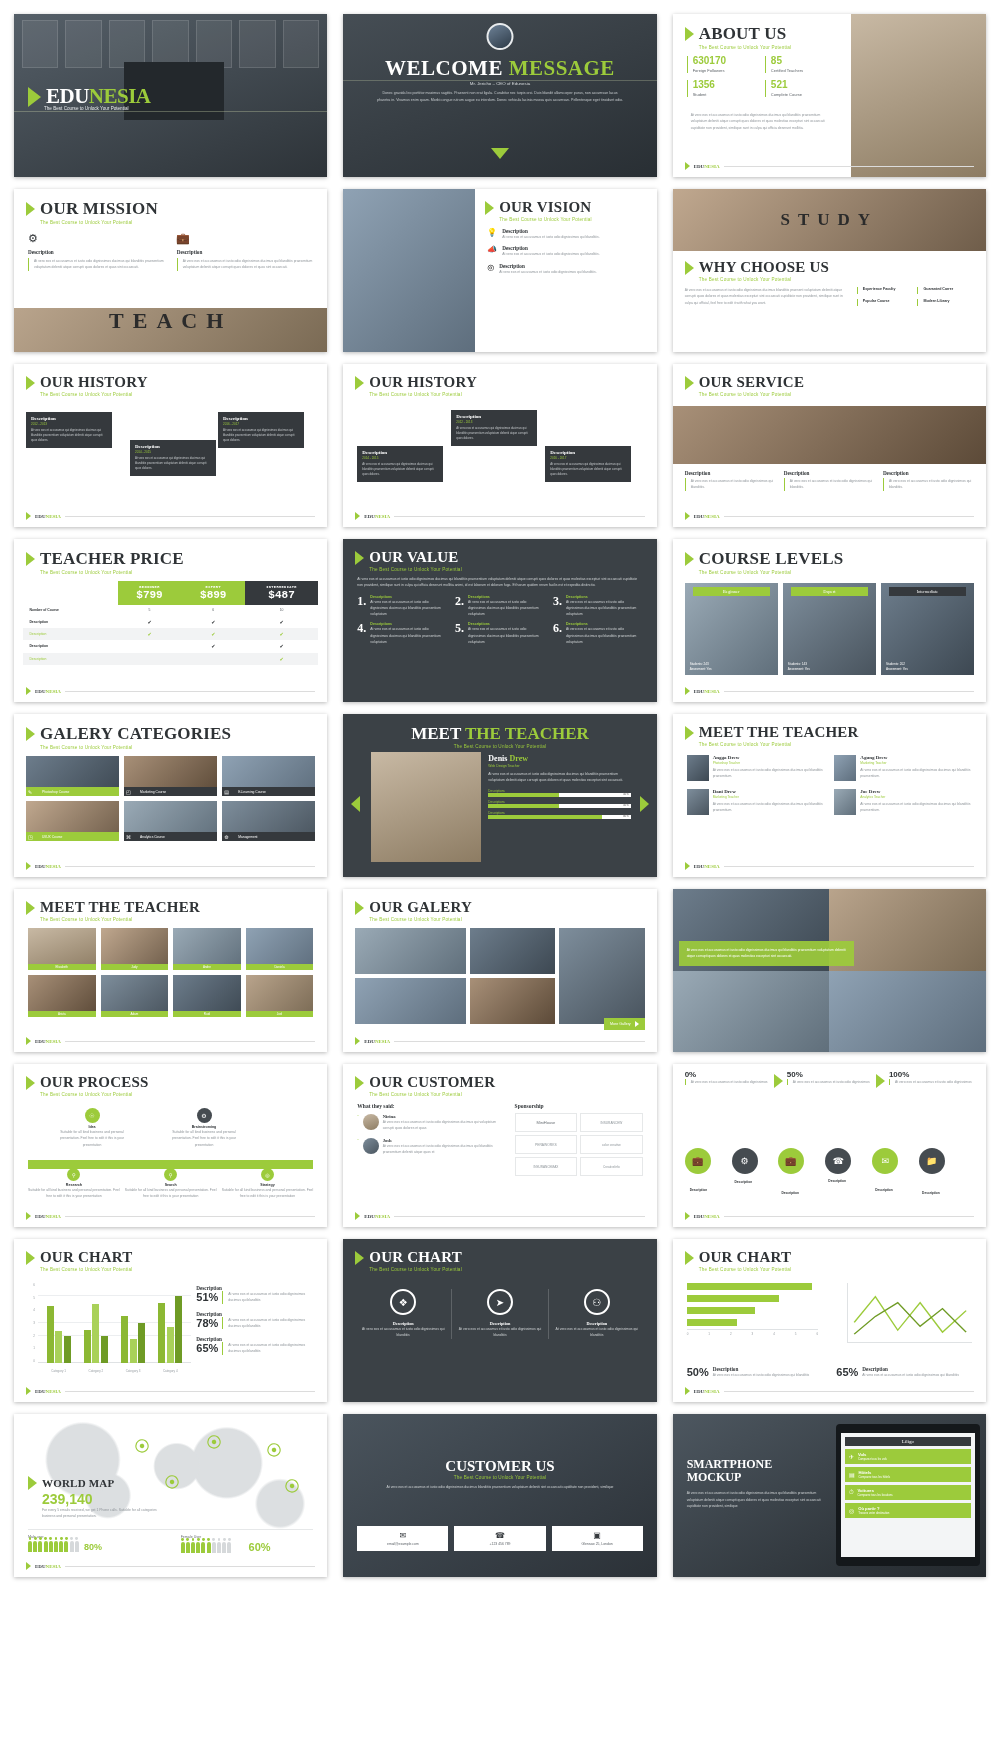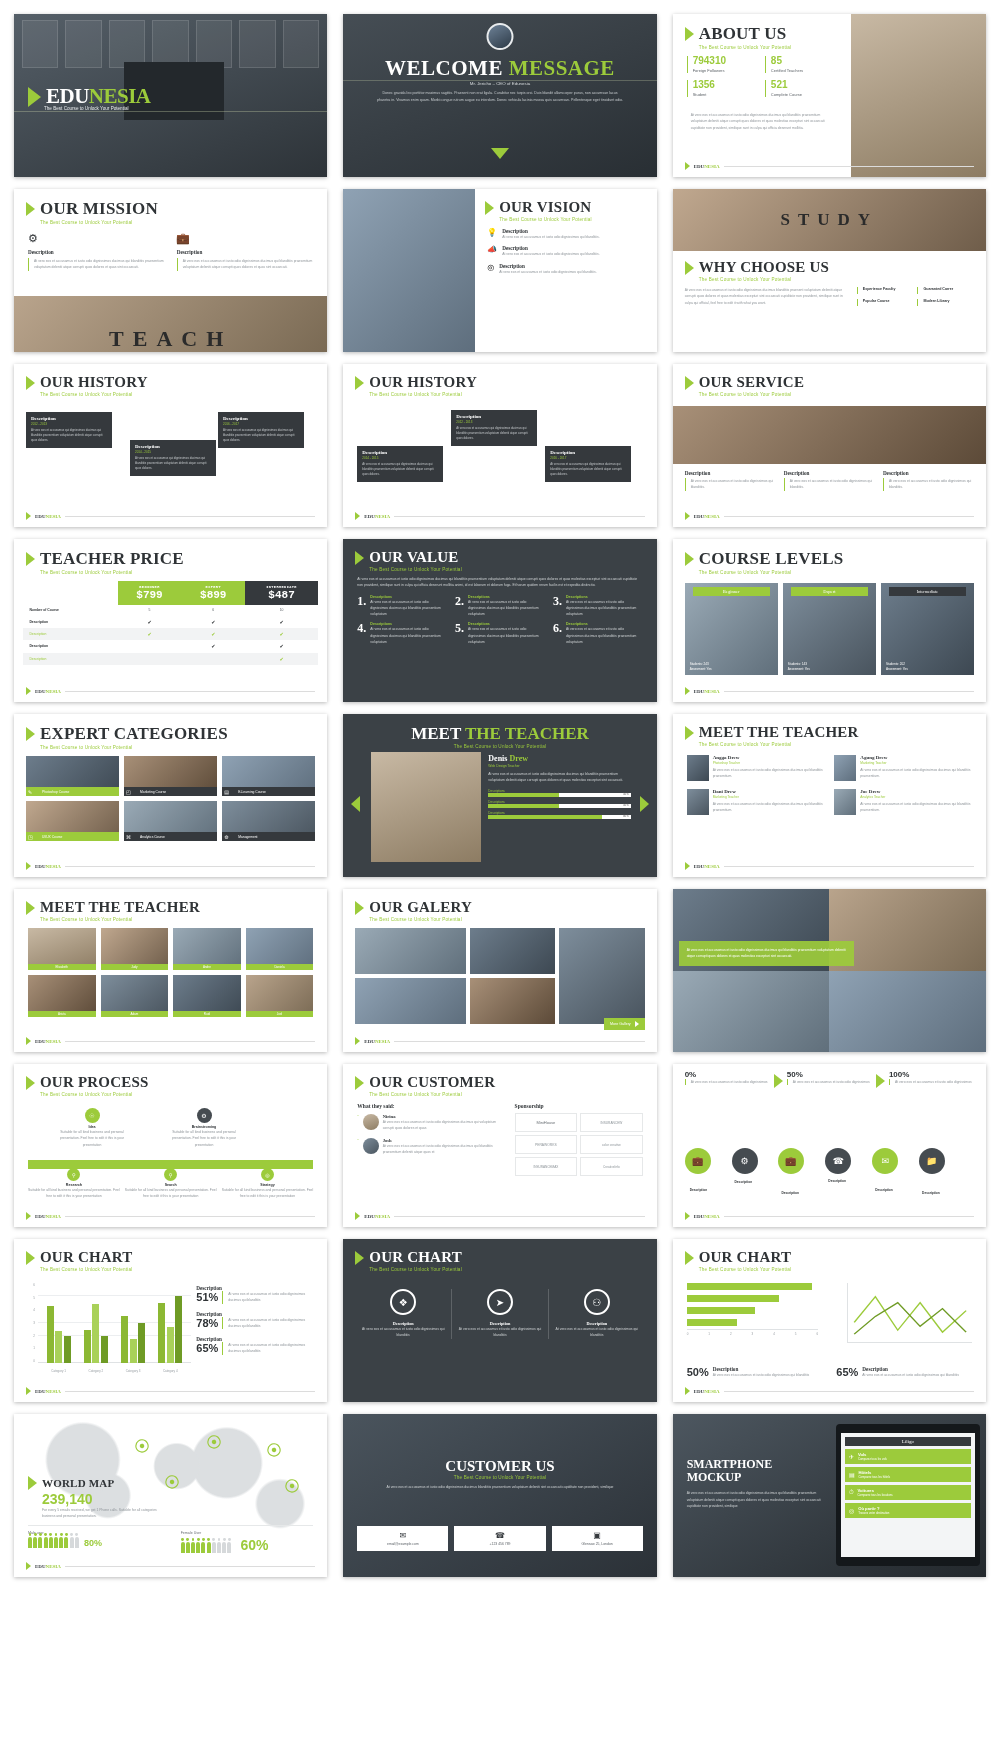--- a/index.html
+++ b/index.html
@@ -192,21 +192,21 @@
     <div class="photo p3"></div>
     <div class="hdr">
       <div class="hdr-row">
           <span class="chev"></span>
           <span class="title big">ABOUT US</span>
         </div>
       <div class="subt">The Best Course to Unlock Your Potential</div>
     </div>
     <div class="stats">
       <div class="stat greenbar">
-          <div class="n">794310</div>
+          <div class="n">630170</div>
           <div class="l">Foreign Followers</div>
         </div>
       <div class="stat greenbar">
           <div class="n">85</div>
           <div class="l">Certified Teachers</div>
         </div>
       <div class="stat greenbar">
           <div class="n">1356</div>
           <div class="l">Student</div>
         </div>
@@ -236,21 +236,21 @@
         <div class="ic">⚙</div>
         <div class="desc-h" style="margin:5px 0 3px;">Description</div>
         <div class="lorem greenbar">At vero eos et accusamus et iusto odio dignissimos ducimus qui blanditiis praesentium voluptatum deleniti atque corrupti quos dolores et quas sint occaecati.</div>
       </div>
       <div>
         <div class="ic">💼</div>
         <div class="desc-h" style="margin:5px 0 3px;">Description</div>
         <div class="lorem greenbar">At vero eos et accusamus et iusto odio dignissimos ducimus qui blanditiis praesentium voluptatum deleniti atque corrupti quos dolores et quas sint occaecati.</div>
       </div>
     </div>
-    <div class="p2" style="position:absolute;left:0;right:0;bottom:0;height:56px;display:flex;align-items:flex-end;justify-content:center;gap:5px;">
+    <div class="p2" style="position:absolute;left:0;right:0;bottom:0;height:44px;display:flex;align-items:flex-start;justify-content:center;gap:5px;">
       <span style="font-family:'Liberation Serif',serif;font-weight:bold;font-size:22px;color:#2b2b2b;letter-spacing:9px;">TEACH</span>
     </div>
   </div>
 
   <div class="slide">
     <div class="p4" style="position:absolute;left:0;top:0;width:42%;height:100%;"></div>
     <div style="position:absolute;left:44%;right:0;top:0;bottom:0;">
       <div class="hdr" style="padding-left:4px;">
           <div class="hdr-row">
             <span class="chev"></span>
@@ -558,21 +558,21 @@
         <span class="chev-sm"></span>
         <span class="logo"><span>EDU</span><i>NESIA</i></span>
         <span class="line"></span>
       </div>
   </div>
 
   <div class="slide">
     <div class="hdr">
         <div class="hdr-row">
           <span class="chev"></span>
-          <span class="title big">EXPERT CATEGORIES</span>
+          <span class="title big">GALERY CATEGORIES</span>
         </div>
         <div class="subt">The Best Course to Unlock Your Potential</div>
       </div>
     <div style="display:grid;grid-template-columns:1fr 1fr 1fr;gap:5px;padding:6px 12px 0;">
       <div class="cat p1" style="height:40px;">
           <div class="bar">
             <span class="ic">✎</span>
             <span style="margin-left:8px;">Photoshop Course</span>
           </div>
         </div>
@@ -1122,21 +1122,21 @@
           <span class="person"></span>
             <span class="person"></span>
             <span class="person"></span>
             <span class="person"></span>
             <span class="person"></span>
             <span class="person"></span>
             <span class="person off"></span>
             <span class="person off"></span>
             <span class="person off"></span>
             <span class="person off"></span>
-          <span style="font-size:14px;font-weight:bold;color:#9ccb3b;margin-left:8px;">60%</span>
+          <span style="font-size:11px;font-weight:bold;color:#9ccb3b;margin-left:16px;">60%</span>
         </div>
       </div>
     </div>
     <div class="foot">
         <span class="chev-sm"></span>
         <span class="logo"><span>EDU</span><i>NESIA</i></span>
         <span class="line"></span>
       </div>
   </div>
 

